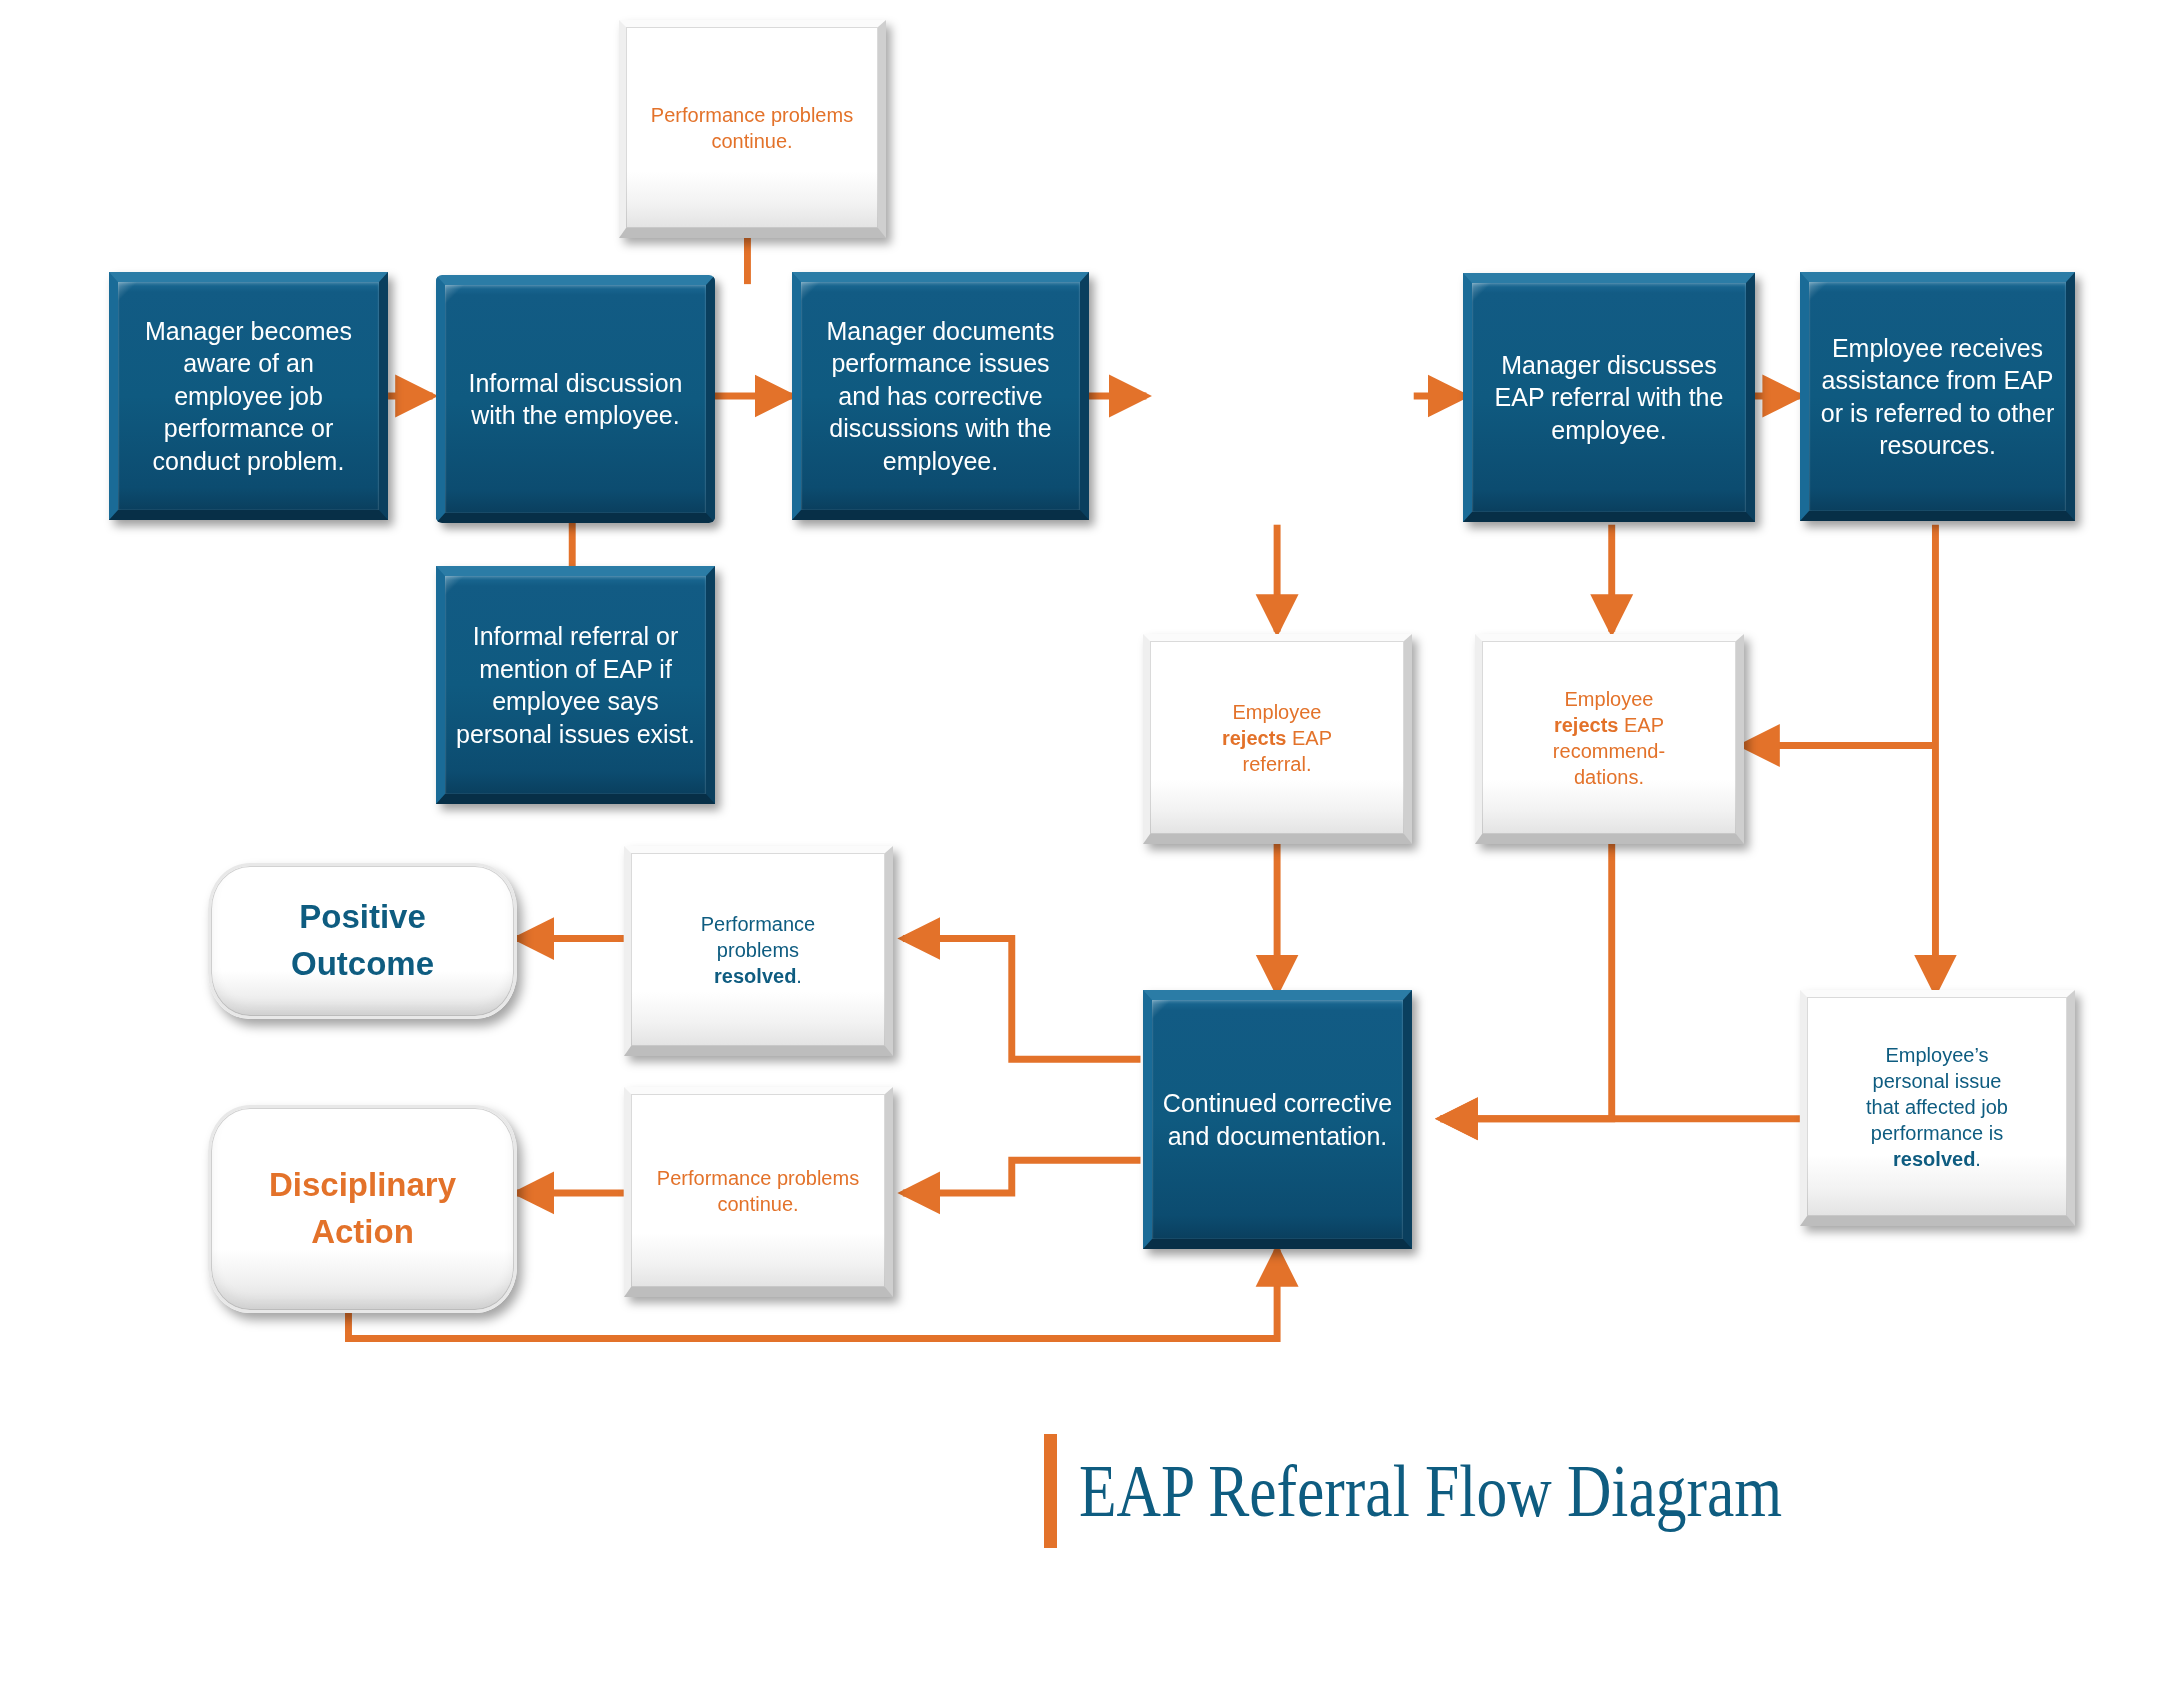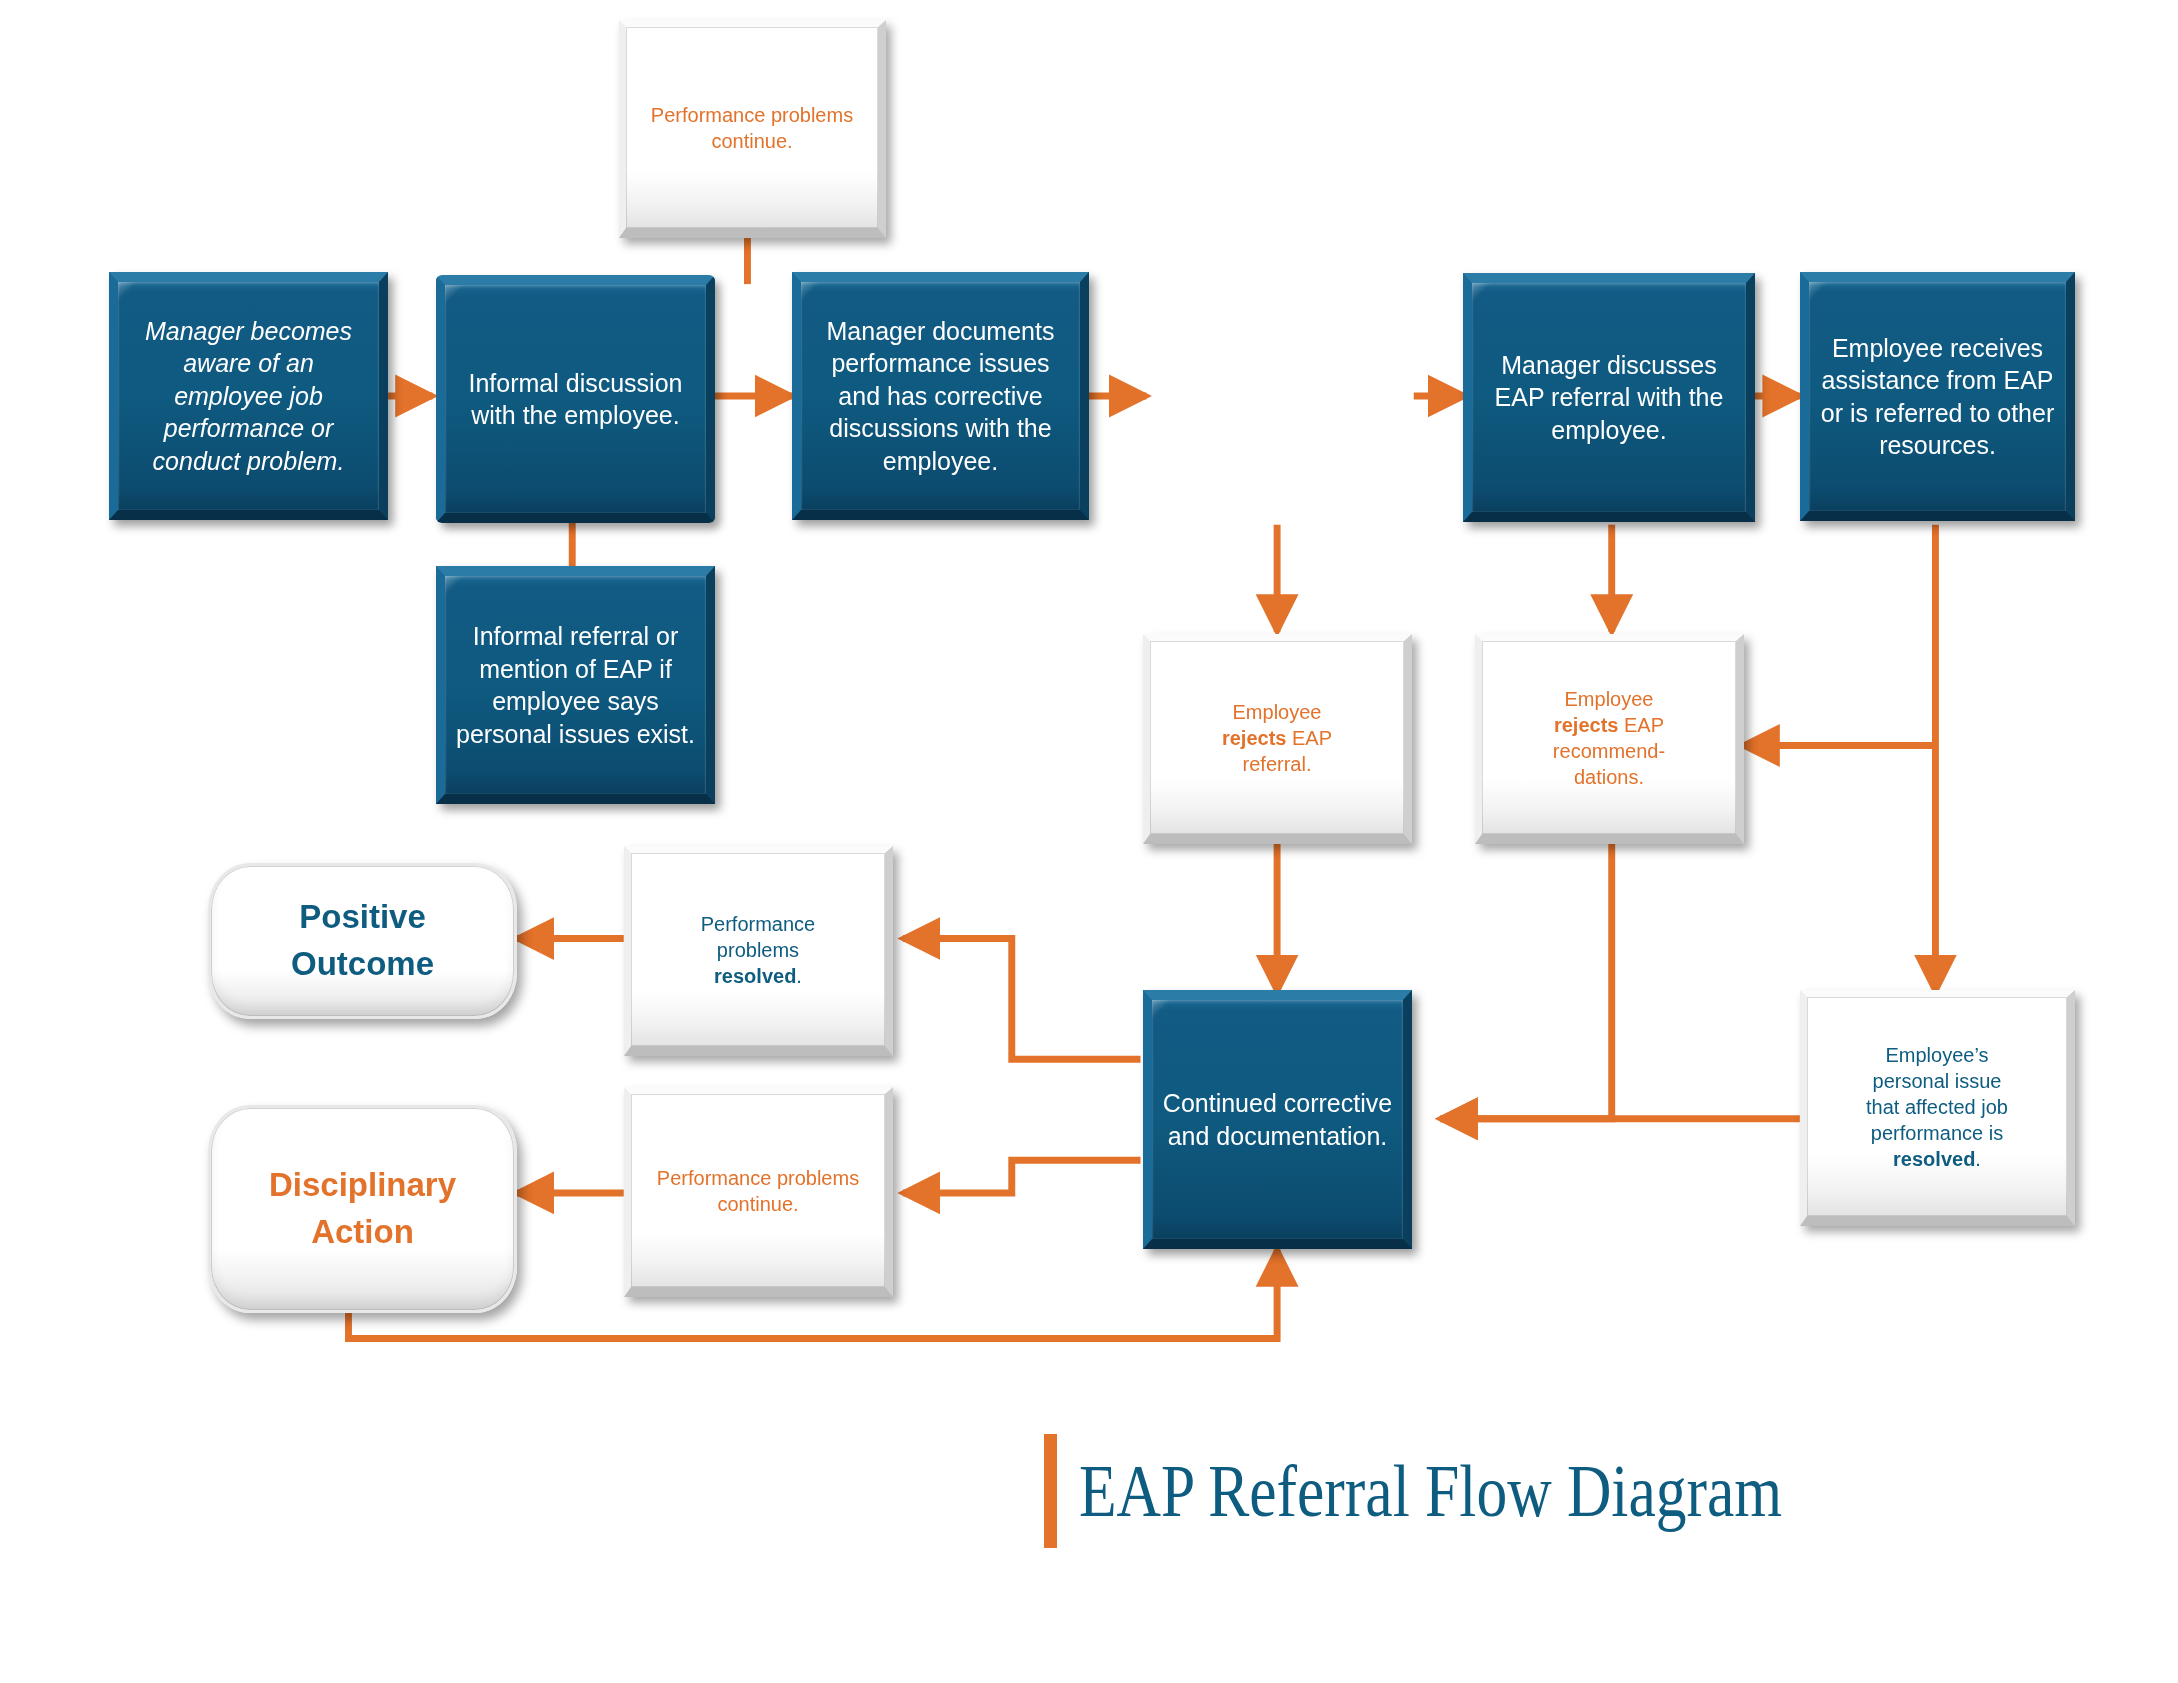--- a/index.html
+++ b/index.html
@@ -171,21 +171,21 @@
       <path d="M 630,1205 L 522,1205" marker-end="url(#ah)"></path>
 
       <path d="M 352,1298 L 352,1352 L 1290,1352 L 1290,1262" marker-end="url(#ah)"></path>
     </g>
   </svg>
 
   <div class="node white orange-text" style="left:619px; top:20px; width:267px; height:218px;">
     <span class="txt">Performance problems continue.</span>
   </div>
 
-  <div class="node blue" style="left:109px; top:272px; width:279px; height:248px;font-style:italic;">
+  <div class="node blue" style="left:109px; top:272px; width:279px; height:248px;">
     <span class="txt">Manager becomes aware of an employee job performance or conduct problem.</span>
   </div>
 
   <div class="node blue" style="left:436px; top:275px; width:279px; height:248px;border-radius:6px;">
     <span class="txt">Informal discussion with the employee.</span>
   </div>
 
   <div class="node blue" style="left:792px; top:272px; width:297px; height:248px;">
     <span class="txt">Manager documents performance issues and has corrective discussions with the employee.</span>
   </div>

